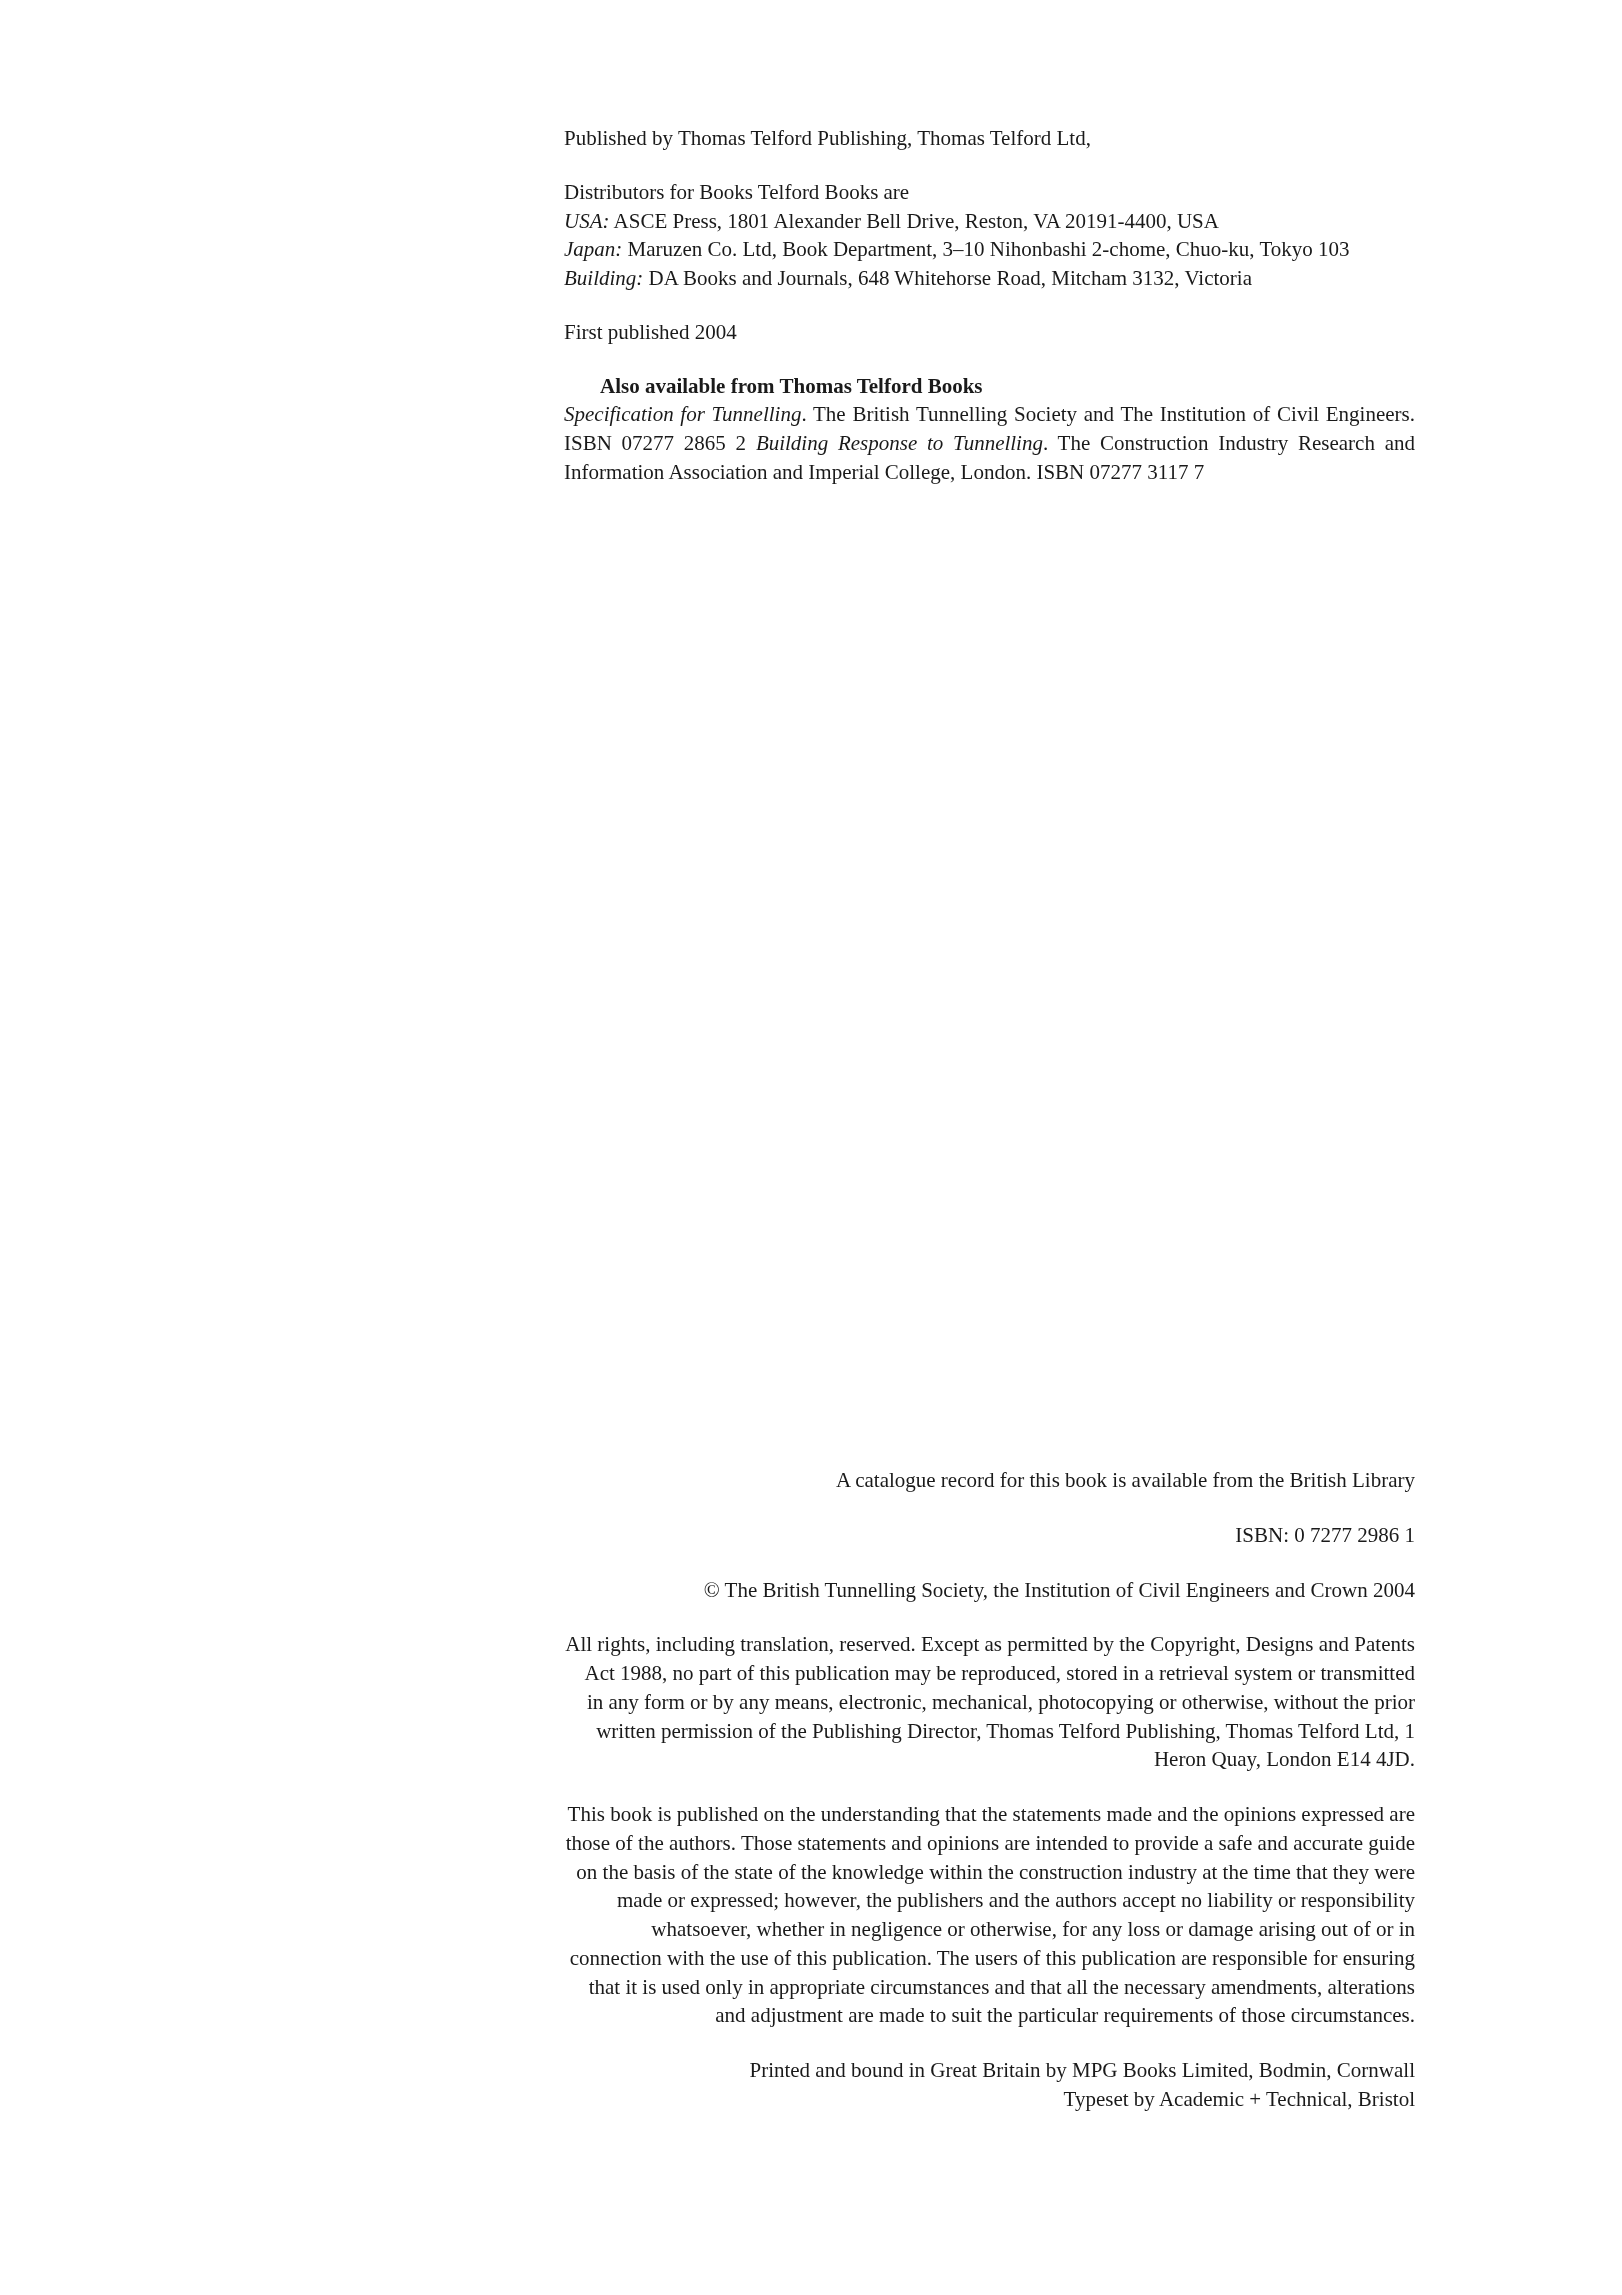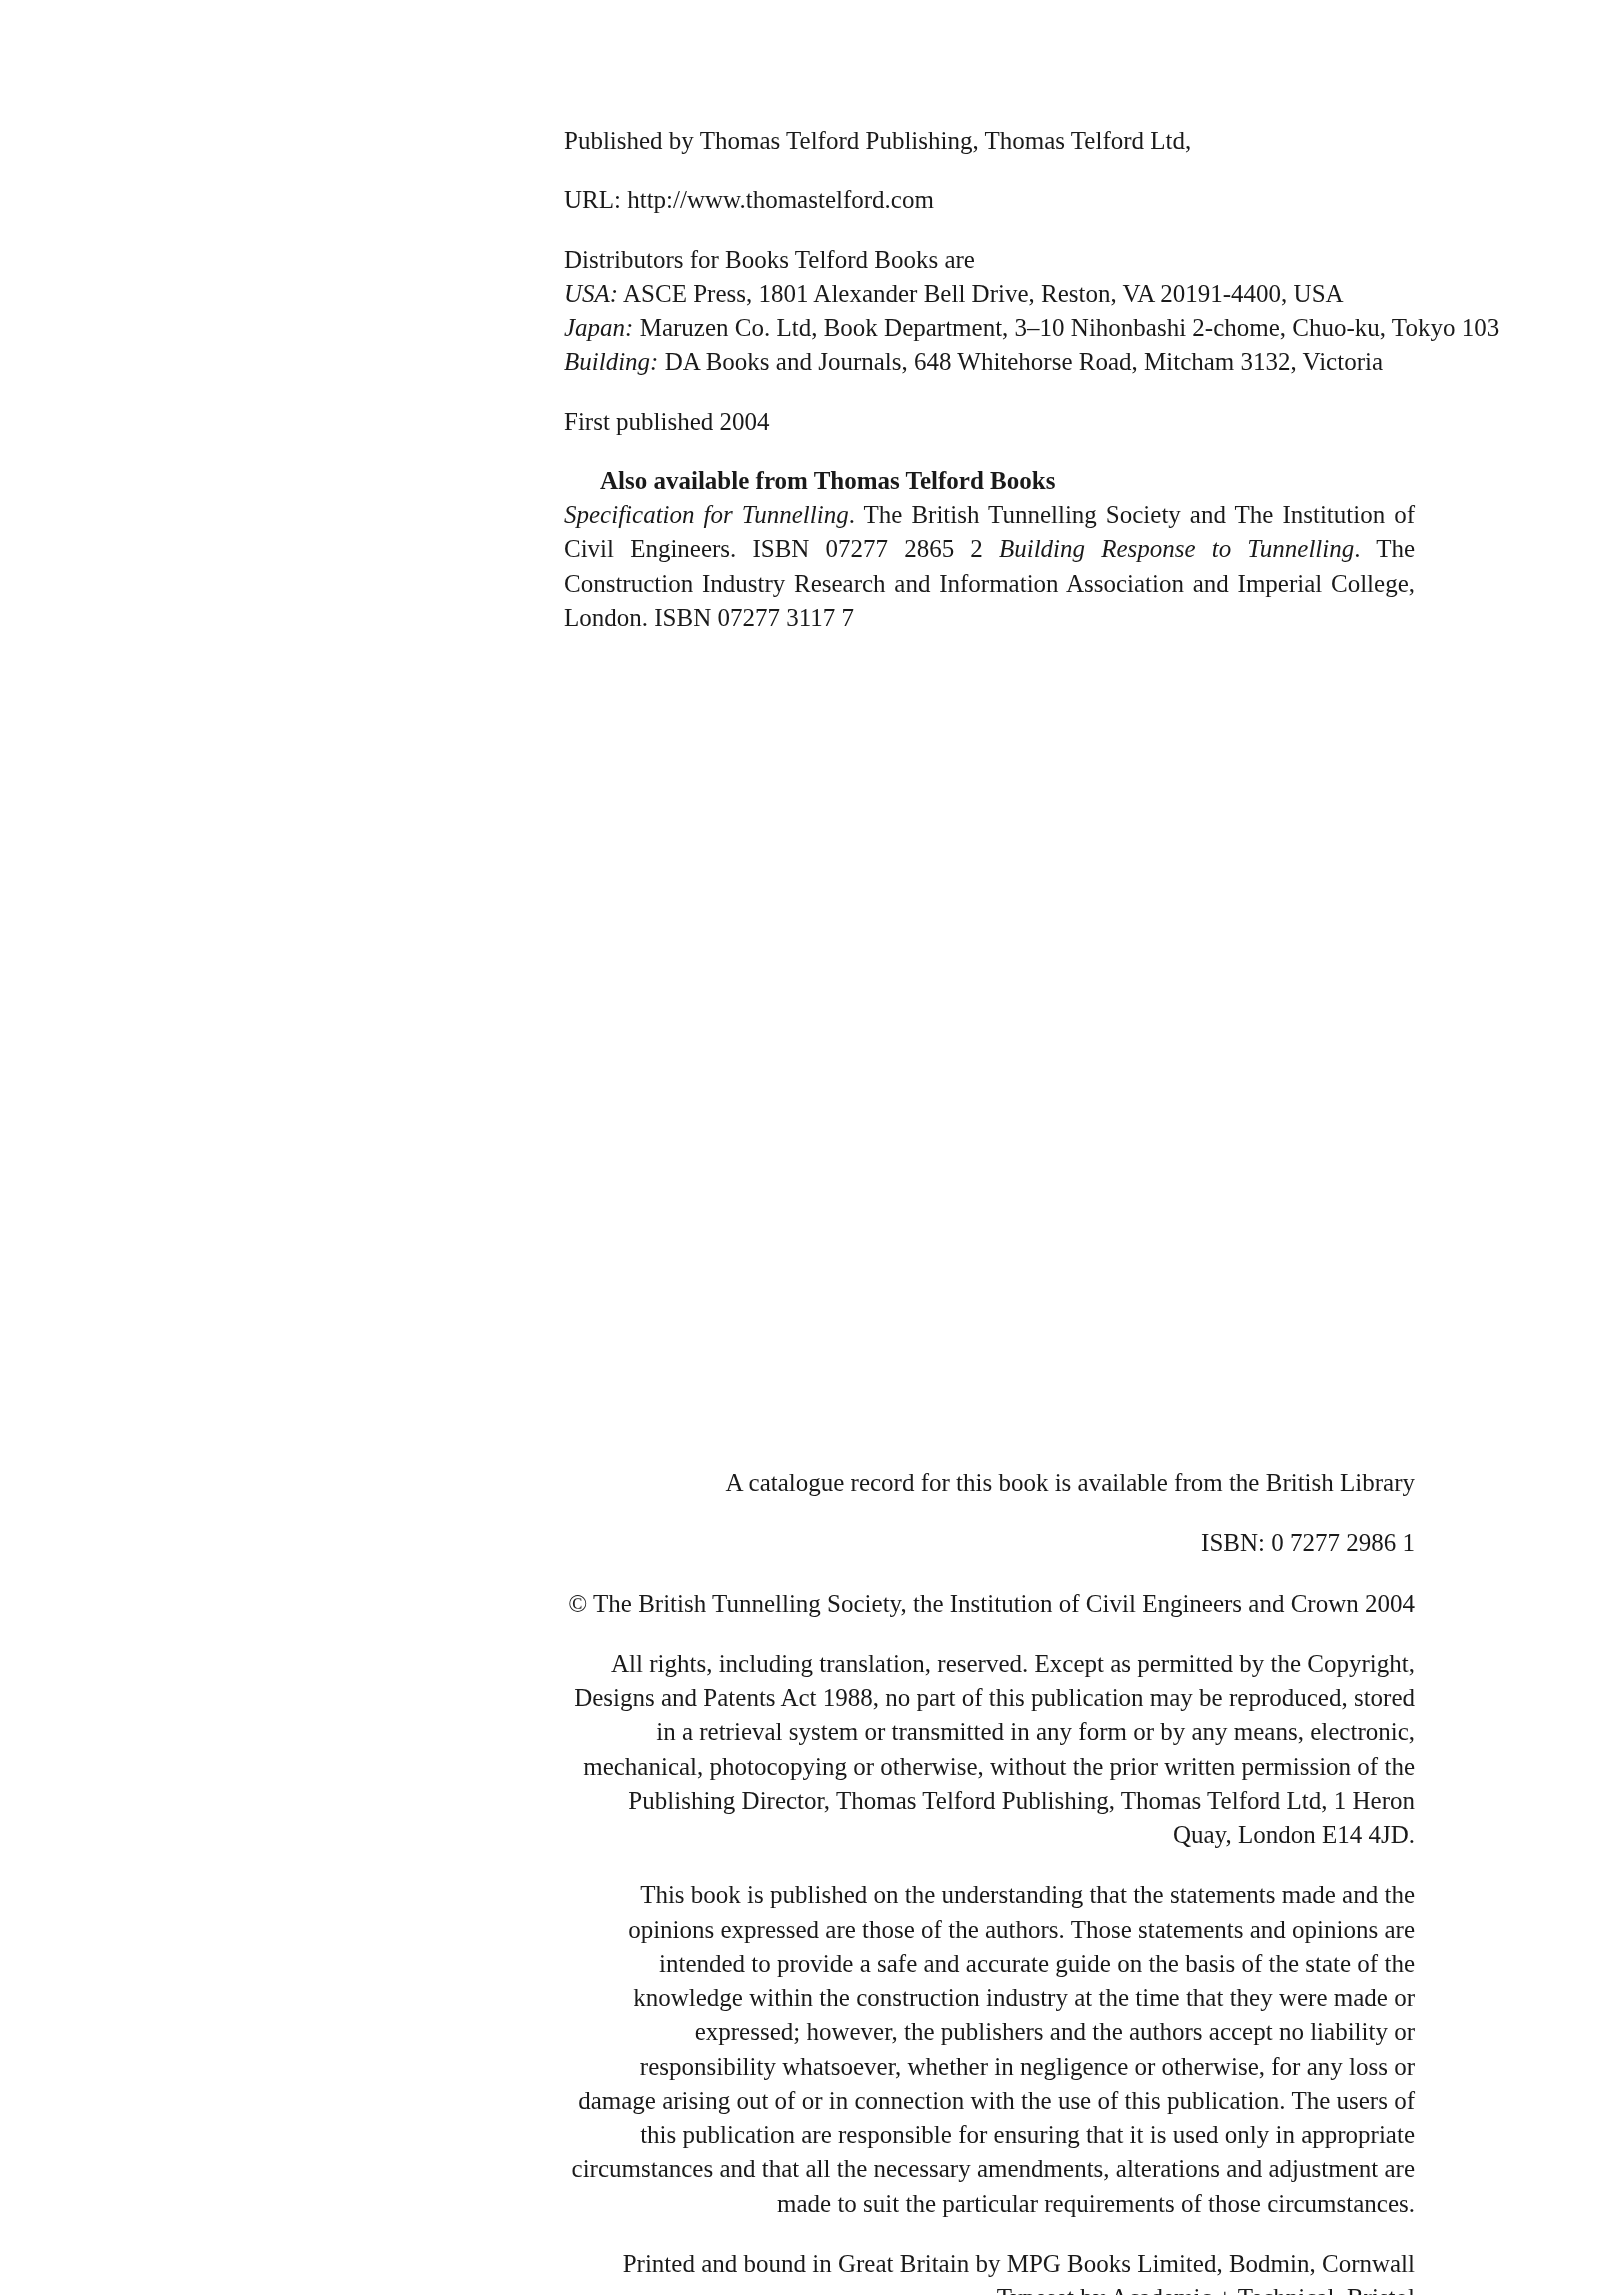--- a/index.html
+++ b/index.html
@@ -20,21 +20,21 @@
     height: 2295px;
     box-sizing: border-box;
   }
   .content {
     position: absolute;
     left: 564px;
     top: 124px;
     width: 851px;
   }
   .block {
-    font-size: 25px;
+    font-size: 21px;
     line-height: 1.37;
     text-align: justify;
     margin: 0 0 25px 0;
   }
   .block.nojust {
     text-align: left;
   }
   .line {
     display: block;
   }
@@ -70,23 +70,20 @@
 <body>
 
 <div class="page">
 
   <div class="content">
 
     <div class="block nojust">
       <span class="line">Published by Thomas Telford Publishing, Thomas Telford Ltd,</span>
     </div>
 
-    <div class="block nojust">
-      <span class="line">URL: http://www.thomastelford.com</span>
-    </div>
 
     <div class="block nojust">
       <span class="line">Distributors for Books Telford Books are</span>
       <span class="line"><span class="ital">USA:</span><span> ASCE Press, 1801 Alexander Bell Drive, Reston, VA 20191-4400, USA</span></span>
       <span class="line nowrap-line"><span class="ital">Japan:</span><span> Maruzen Co. Ltd, Book Department, 3–10 Nihonbashi 2-chome, Chuo-ku, Tokyo 103</span></span>
       <span class="line"><span class="ital">Building:</span><span> DA Books and Journals, 648 Whitehorse Road, Mitcham 3132, Victoria</span></span>
     </div>
 
     <div class="block nojust">
       <span class="line">First published 2004</span>

